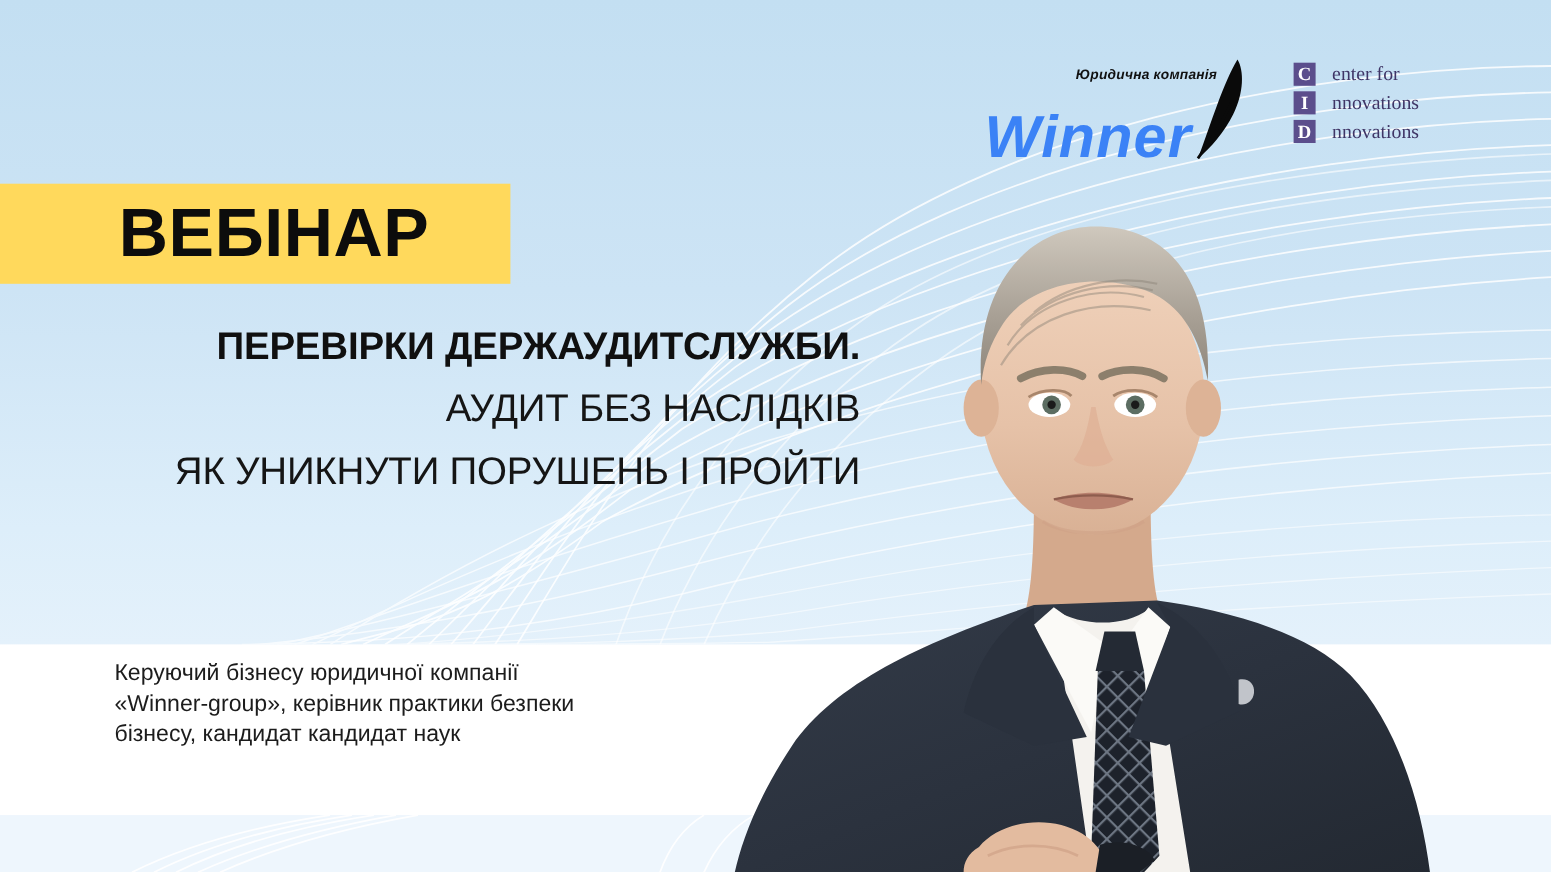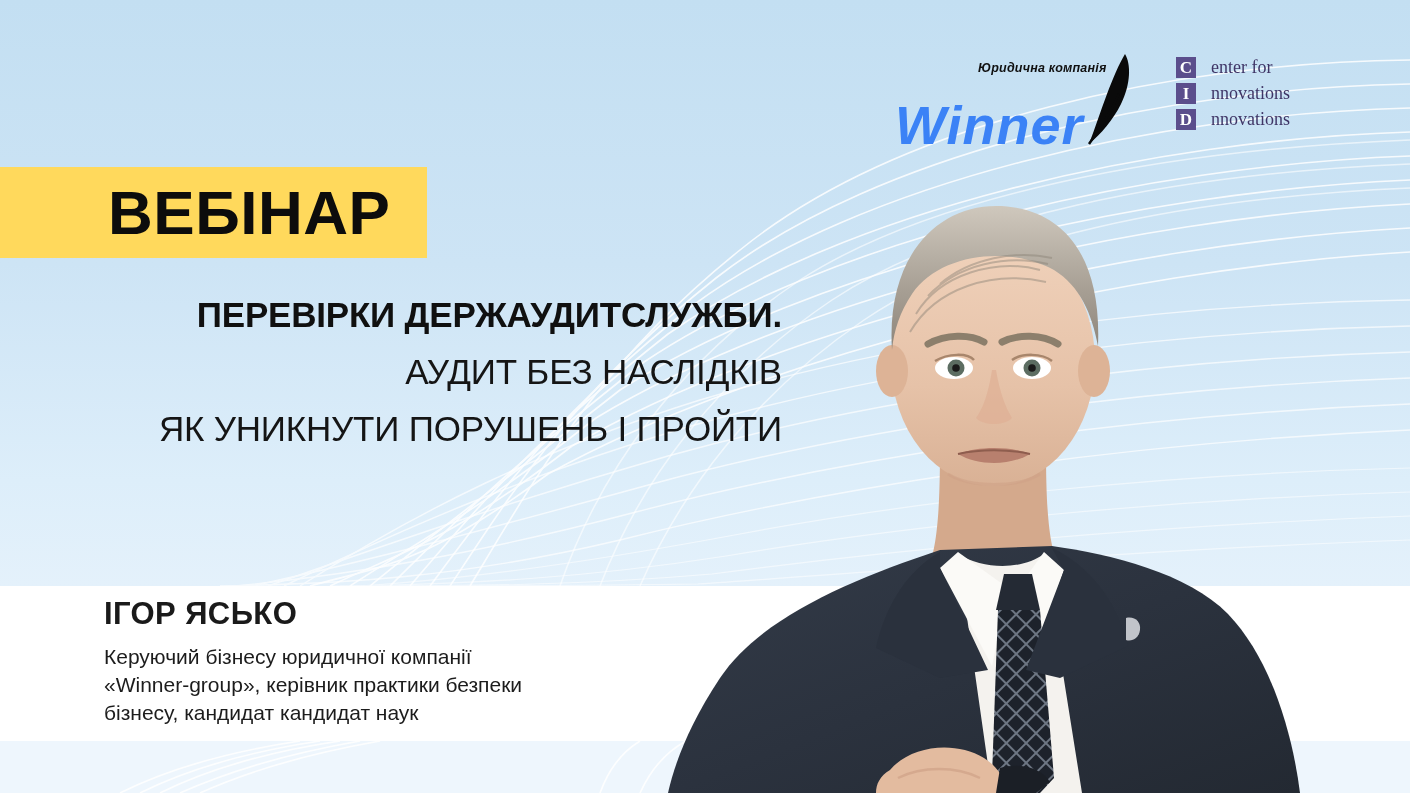--- a/index.html
+++ b/index.html
@@ -59,21 +59,21 @@
     width: 700px;
     height: 675px;
     pointer-events: none;
   }
 
   
   .yellow-bar {
     position: absolute;
     left: 0;
     top: 167px;
-    width: 427px;
+    width: 464px;
     height: 91px;
     background: #ffd95c;
     display: flex;
     align-items: center;
   }
   .yellow-bar-label {
     margin-left: 108px;
     font-size: 62px;
     font-weight: 700;
     letter-spacing: 0.5px;
@@ -375,21 +375,20 @@
     <div class="yellow-bar-label">ВЕБІНАР</div>
   </div>
 
   <div class="headline">
     <div class="headline-strong">ПЕРЕВІРКИ ДЕРЖАУДИТСЛУЖБИ.</div>
     <div class="headline-line">АУДИТ БЕЗ НАСЛІДКІВ</div>
     <div class="headline-line">ЯК УНИКНУТИ ПОРУШЕНЬ І ПРОЙТИ</div>
   </div>
 
   <div class="speaker">
-    <div class="speaker-name">ІГОР ЯСЬКО</div>
     <div class="speaker-bio-line">Керуючий бізнесу юридичної компанії</div>
     <div class="speaker-bio-line">«Winner-group», керівник практики безпеки</div>
     <div class="speaker-bio-line">бізнесу, кандидат кандидат наук</div>
   </div>
 
   <div class="winner-logo">
     <div class="winner-tagline">Юридична компанія</div>
     <div class="winner-word">Winner</div>
     <svg class="winner-quill" viewBox="0 0 80 100">
       <path d="M64,4 C70,14 70,34 60,54 C52,70 40,84 28,94 C34,78 40,60 46,44 C52,28 58,14 64,4 Z" fill="#0a0a0a"></path>

